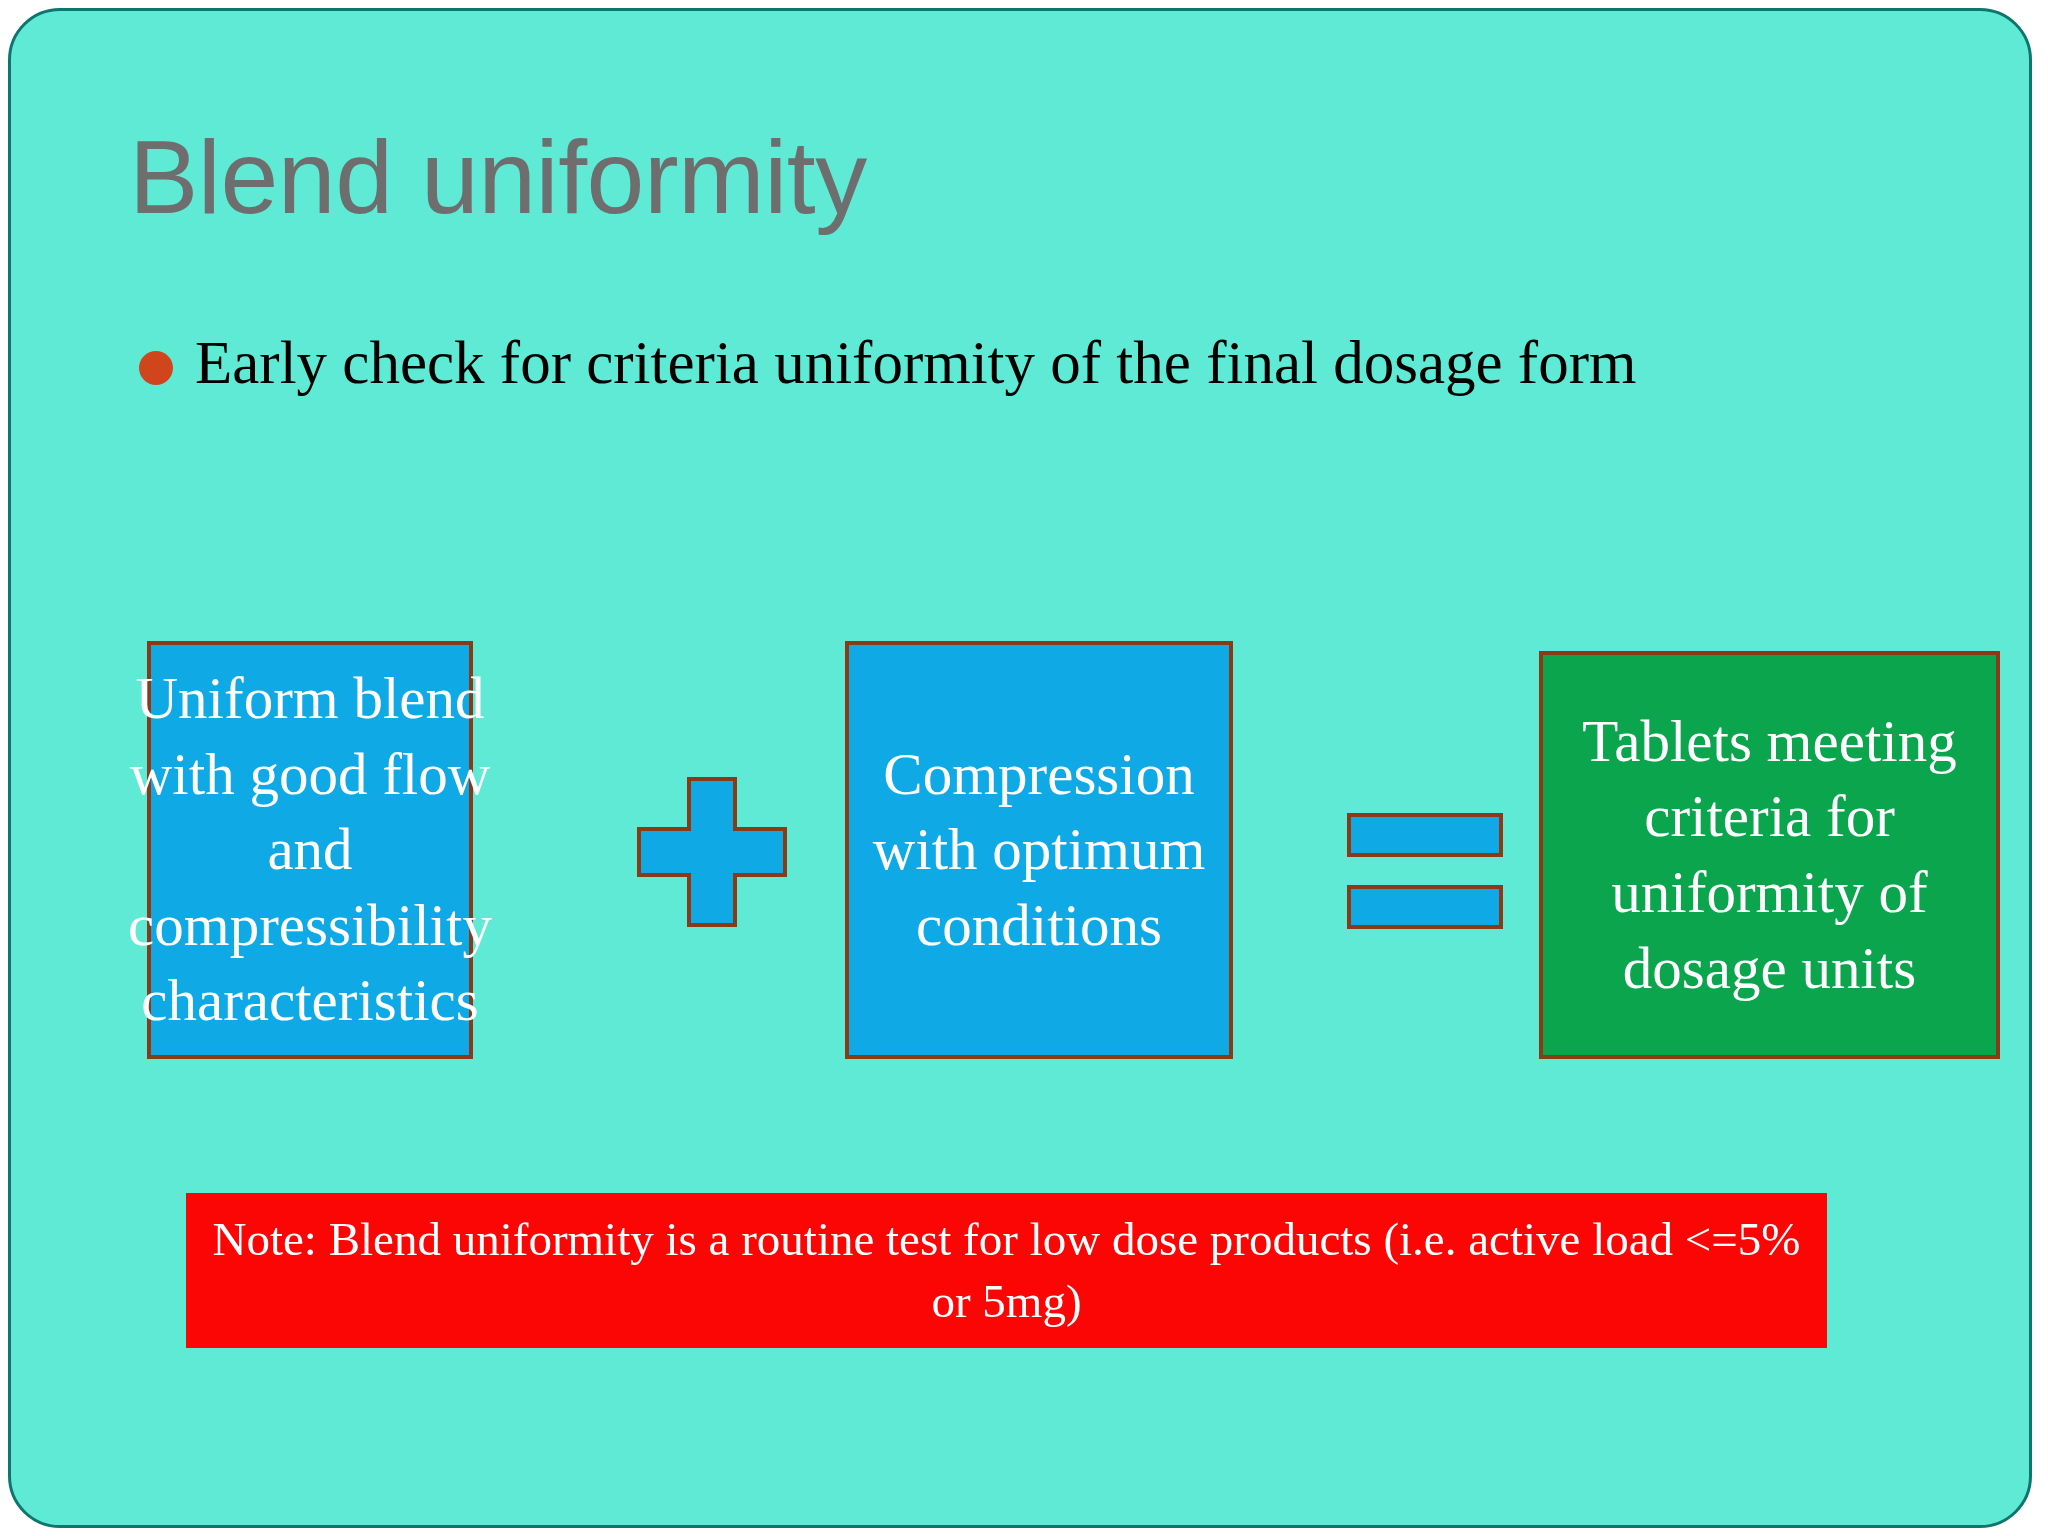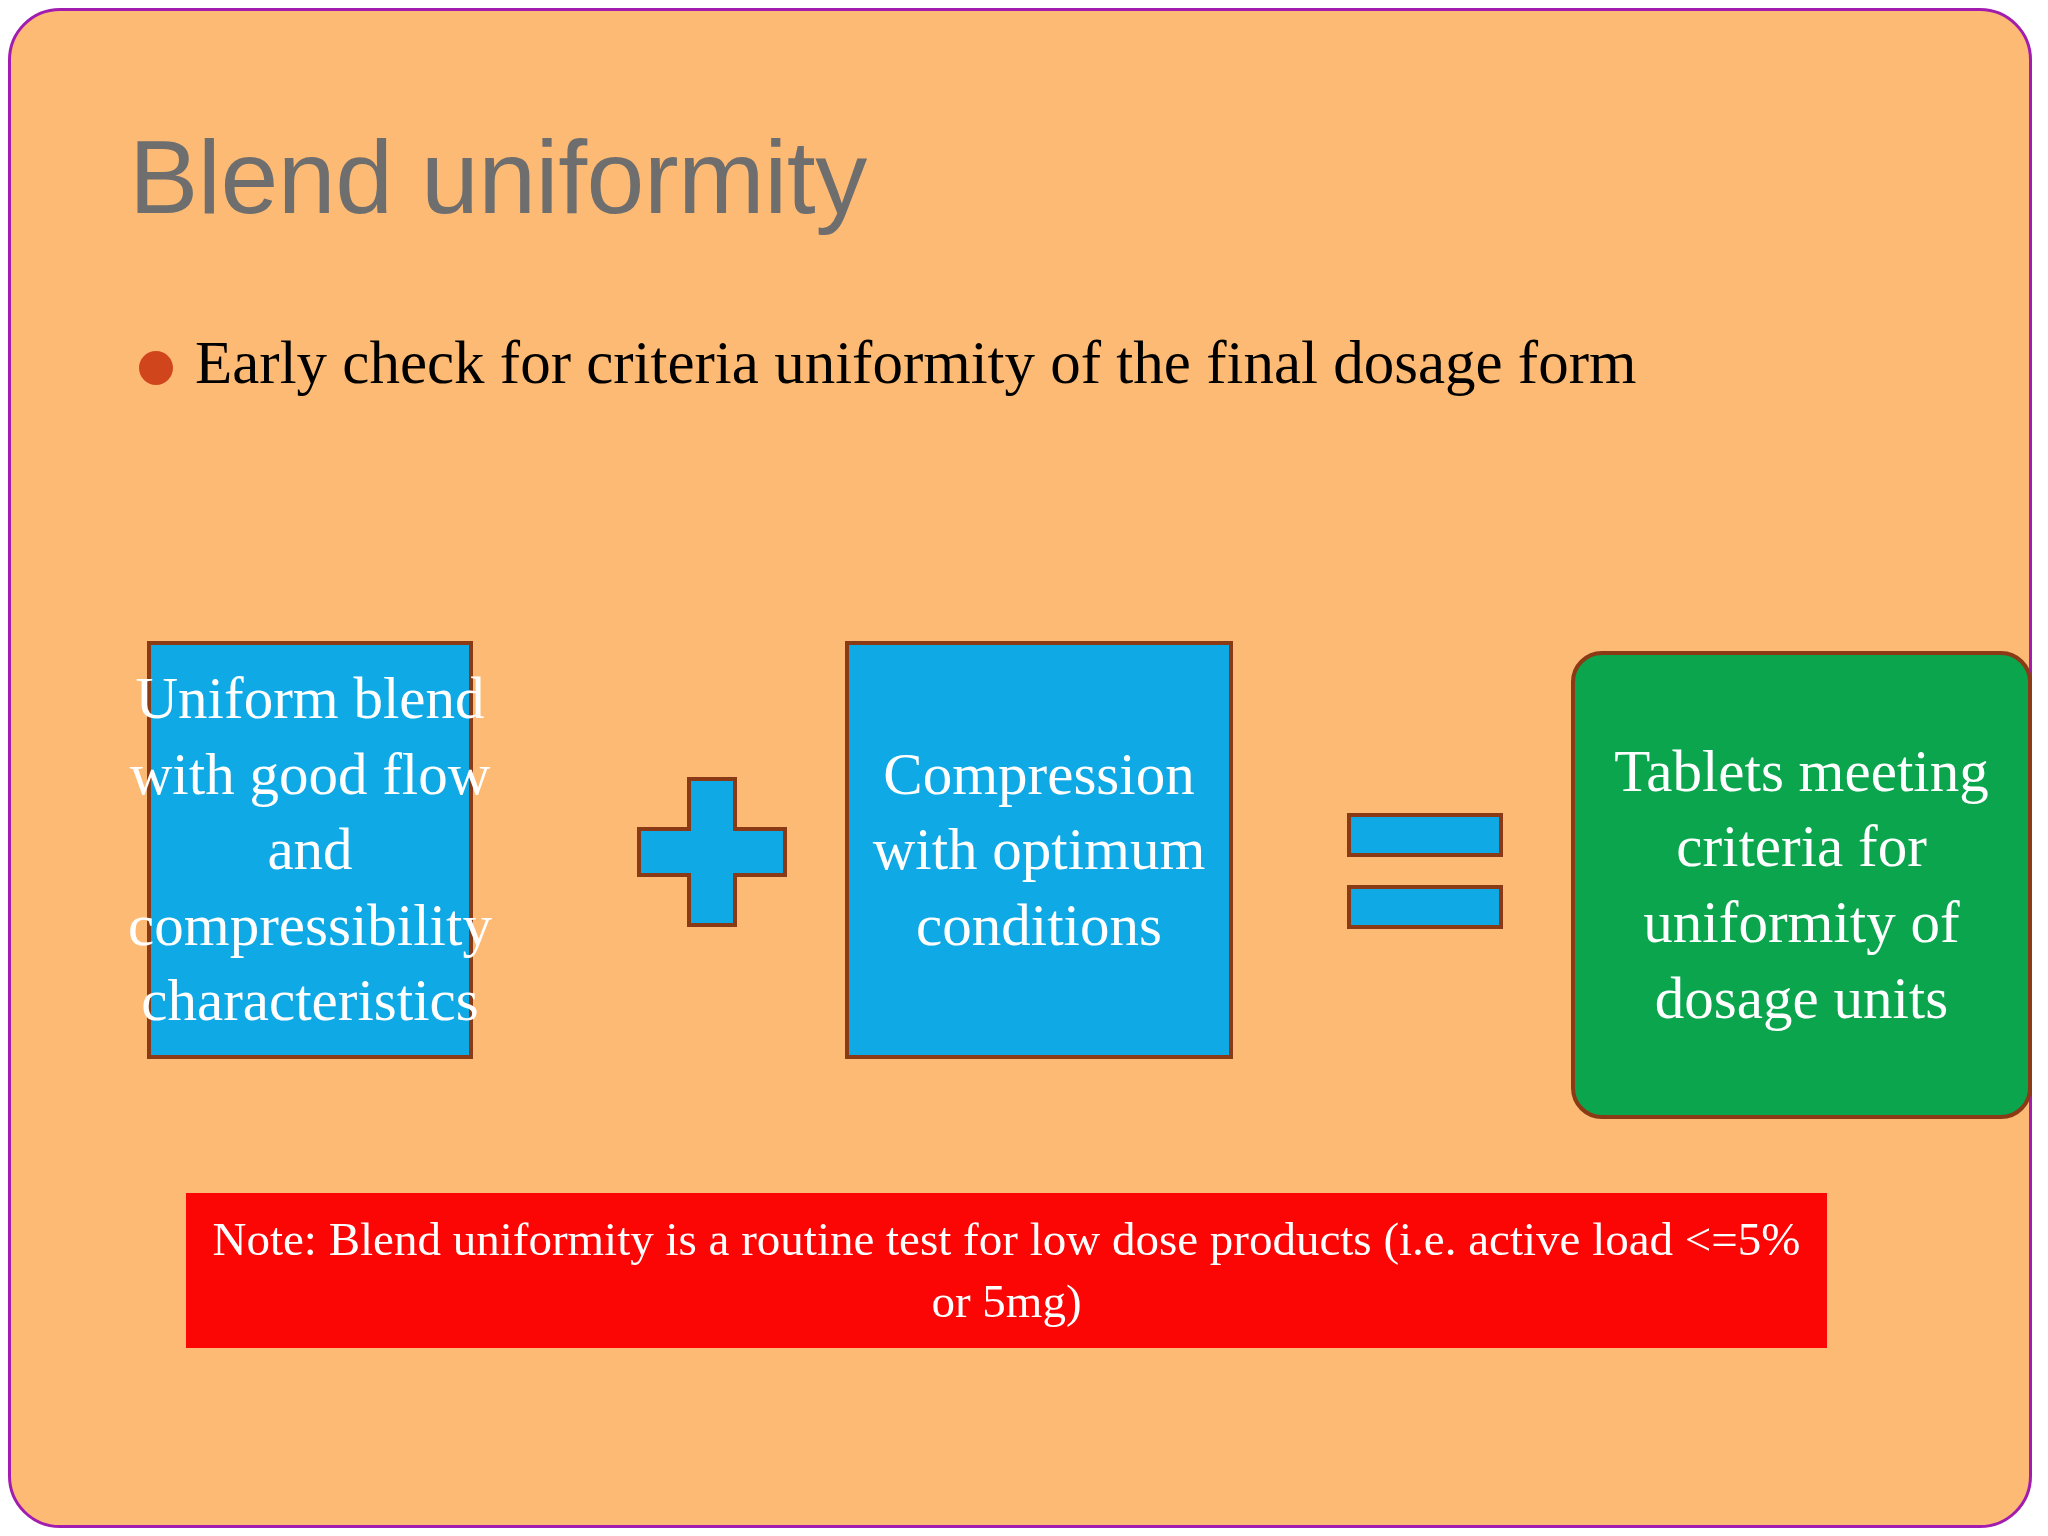--- a/index.html
+++ b/index.html
@@ -15,22 +15,22 @@
     font-family: "Liberation Serif", "DejaVu Serif", serif;
   }
 
   
   .slide {
     position: absolute;
     left: 8px;
     top: 8px;
     width: 2024px;
     height: 1520px;
-    background: #fdba74;
-    border: 3px solid #a21caf;
+    background: #5eead4;
+    border: 3px solid #0f766e;
     border-radius: 52px;
     box-sizing: border-box;
   }
 
   
   .slide-title {
     position: absolute;
     left: 118px;
     top: 112px;
     font-family: "Liberation Sans", "DejaVu Sans", sans-serif;
@@ -86,21 +86,21 @@
     color: #ffffff;
     font-size: 59px;
     line-height: 1.28;
     padding: 0 18px;
   }
   .box-blue   { background: #0fa9e6; }
   .box-green  { background: #0ba54e; }
 
   #box-blend       { left: 136px;  top: 630px;  width: 326px; height: 418px; }
   #box-compression { left: 834px;  top: 630px;  width: 388px; height: 418px; }
-  #box-tablets     { left: 1560px; top: 640px;  width: 461px; height: 468px; border-radius: 31px; }
+  #box-tablets     { left: 1528px; top: 640px;  width: 461px; height: 408px; }
 
   
   .plus-sign {
     position: absolute;
     left: 626px;
     top: 766px;
     width: 150px;
     height: 150px;
   }
   .plus-sign svg { display: block; }

